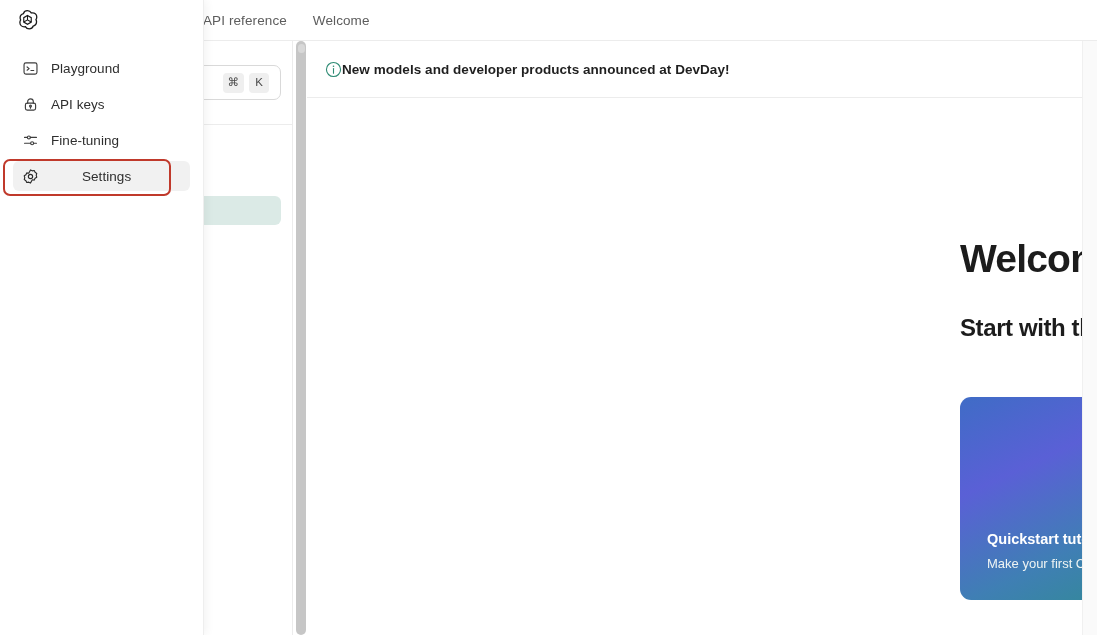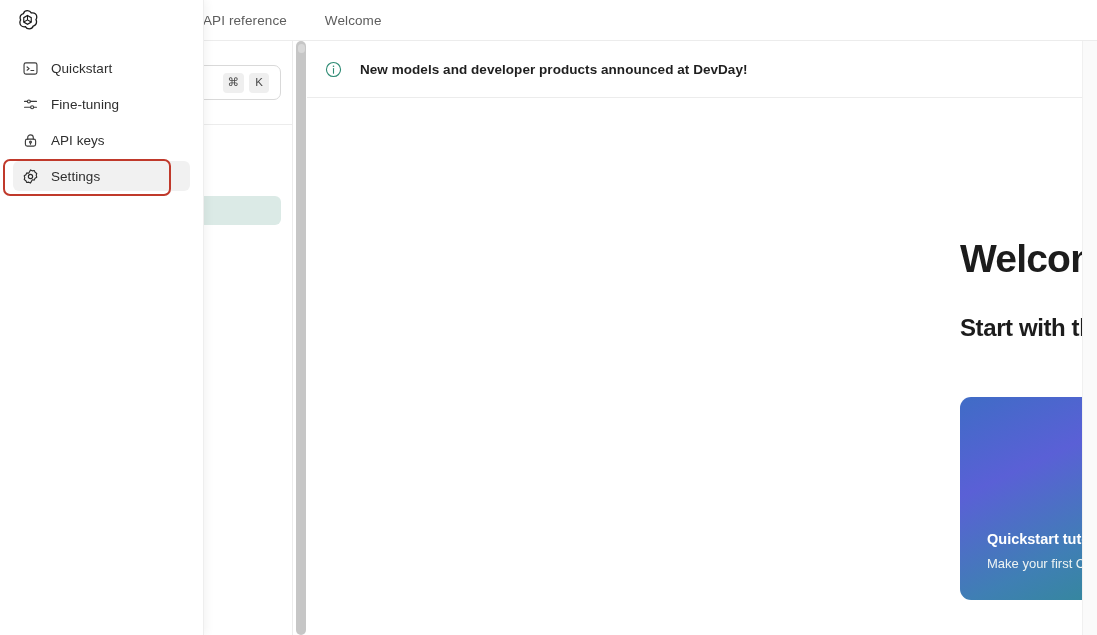--- a/index.html
+++ b/index.html
@@ -13,21 +13,21 @@
   #root { position:relative; width:1097px; height:635px; background:#ffffff; }
 
   
   .topbar {
     position:absolute; top:0; left:0; width:1097px; height:41px;
     background:#ffffff;
     border-bottom:1px solid #ececec;
     display:flex; align-items:center;
     z-index:5;
   }
-  .topnav { display:flex; align-items:center; gap:38px; margin-left:203px; }
+  .topnav { display:flex; align-items:center; gap:26px; margin-left:203px; }
   .topnav-item {
     font-size:13.5px; color:#5d5d5d; letter-spacing:0.1px;
     white-space:nowrap; cursor:pointer;
   }
 
   
   .leftcol {
     position:absolute; top:41px; left:0; width:293px; height:594px;
     background:#ffffff; border-right:1px solid #ececec;
     z-index:1;
@@ -67,21 +67,21 @@
   }
 
   
   .main {
     position:absolute; top:41px; left:307px; right:0; height:594px;
     background:#ffffff; overflow:hidden; z-index:2;
   }
   .banner {
     position:relative; height:57px; width:100%;
     border-bottom:1px solid #ececec;
-    display:flex; align-items:center; padding-left:18px; gap:18px;
+    display:flex; align-items:center; padding-left:18px; gap:0;
   }
   .banner-text {
     font-size:13.5px; font-weight:bold; color:#1f1f1f; letter-spacing:0.05px;
     white-space:nowrap;
   }
   .content-inner { position:relative; padding-left:653px; }
   .welcome {
     position:absolute; top:139px; left:653px;
     font-size:39px; font-weight:bold; color:#1c1c1c;
     letter-spacing:-0.8px; white-space:nowrap;
@@ -115,21 +115,21 @@
   .logo-wrap {
     position:absolute; top:6px; left:13px; width:28px; height:28px;
     display:flex; align-items:center; justify-content:center;
   }
   .navlist { position:absolute; top:53px; left:0; width:203px; }
   .navitem {
     position:relative; display:flex; align-items:center;
     height:30px; margin:0 13px 6px 13px; padding-left:8px;
     border-radius:6px; cursor:pointer;
   }
-  .navitem.active { background:#f1f1f1; }
+  .navitem.active { background:#f1f1f1;gap:31px; }
   .navitem .ico {
     width:18px; height:18px; flex:0 0 18px;
     display:flex; align-items:center; justify-content:center;
     margin-right:12px; color:#404040;
   }
   .navitem .lbl {
     font-size:13.5px; color:#2e2e2e; letter-spacing:0.05px; white-space:nowrap;
   }
 
   
@@ -203,48 +203,48 @@
     <div class="navlist">
 
       <div class="navitem">
         <span class="ico">
           <svg width="17" height="17" viewBox="0 0 20 20" fill="none" stroke="#3d3d3d" stroke-width="1.35">
             <rect x="2.4" y="3.4" width="15.2" height="13.2" rx="2.2"></rect>
             <path d="M6 8.2l2.4 1.9L6 12" stroke-linecap="round" stroke-linejoin="round"></path>
             <path d="M10.5 12.4h3.3" stroke-linecap="round"></path>
           </svg>
         </span>
-        <span class="lbl">Quickstart</span>
-      </div>
-
+        <span class="lbl">Playground</span>
+      </div>
+
+
+      <div class="navitem">
+        <span class="ico">
+          <svg width="17" height="17" viewBox="0 0 20 20" fill="none" stroke="#3d3d3d" stroke-width="1.35">
+            <rect x="4" y="8.4" width="12" height="8.2" rx="2.1"></rect>
+            <path d="M6.7 8.4V6.6a3.3 3.3 0 016.6 0v1.8" stroke-linecap="round"></path>
+            <circle cx="10" cy="11.8" r="1.1"></circle>
+            <path d="M10 12.9v1.5" stroke-linecap="round"></path>
+          </svg>
+        </span>
+        <span class="lbl">API keys</span>
+      </div>
 
       <div class="navitem">
         <span class="ico">
           <svg width="17" height="17" viewBox="0 0 20 20" fill="none" stroke="#3d3d3d" stroke-width="1.35">
             <path d="M3 6.4h3.3M9.9 6.4H17" stroke-linecap="round"></path>
             <circle cx="8.1" cy="6.4" r="1.75"></circle>
             <path d="M3 13.2h7.1M13.7 13.2H17" stroke-linecap="round"></path>
             <circle cx="11.9" cy="13.2" r="1.75"></circle>
           </svg>
         </span>
         <span class="lbl">Fine-tuning</span>
       </div>
 
-      <div class="navitem">
-        <span class="ico">
-          <svg width="17" height="17" viewBox="0 0 20 20" fill="none" stroke="#3d3d3d" stroke-width="1.35">
-            <rect x="4" y="8.4" width="12" height="8.2" rx="2.1"></rect>
-            <path d="M6.7 8.4V6.6a3.3 3.3 0 016.6 0v1.8" stroke-linecap="round"></path>
-            <circle cx="10" cy="11.8" r="1.1"></circle>
-            <path d="M10 12.9v1.5" stroke-linecap="round"></path>
-          </svg>
-        </span>
-        <span class="lbl">API keys</span>
-      </div>
-
 
 
       <div class="navitem active">
         <span class="ico">
           <svg width="17" height="17" viewBox="0 0 20 20" fill="none" stroke="#2b2b2b" stroke-width="1.35">
             <path d="M10 2.3l2.1 1.05 2.3-.35 1.0 2.1 1.95 1.25-.6 2.25.6 2.25-1.95 1.25-1.0 2.1-2.3-.35L10 17.7l-2.1-1.05-2.3.35-1.0-2.1L2.65 13.65l.6-2.25-.6-2.25L4.6 7.9l1.0-2.1 2.3.35L10 2.3z" stroke-linejoin="round"></path>
             <circle cx="10" cy="10" r="2.5"></circle>
           </svg>
         </span>
         <span class="lbl">Settings</span>

